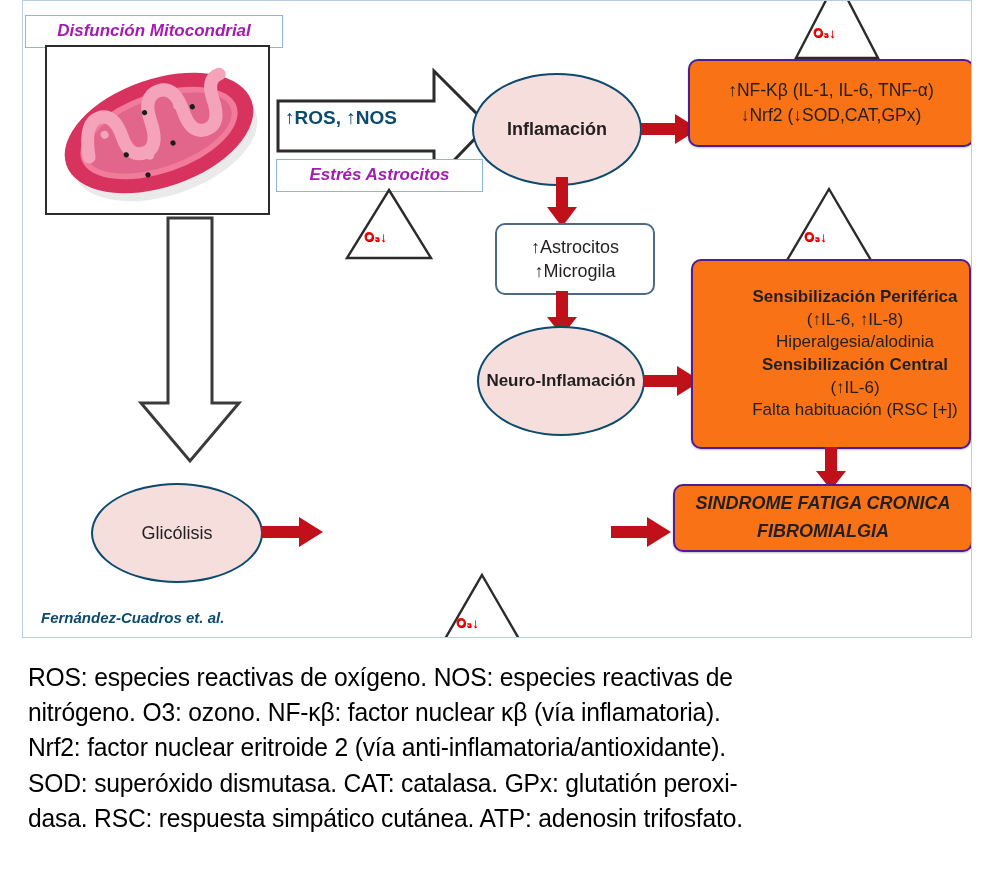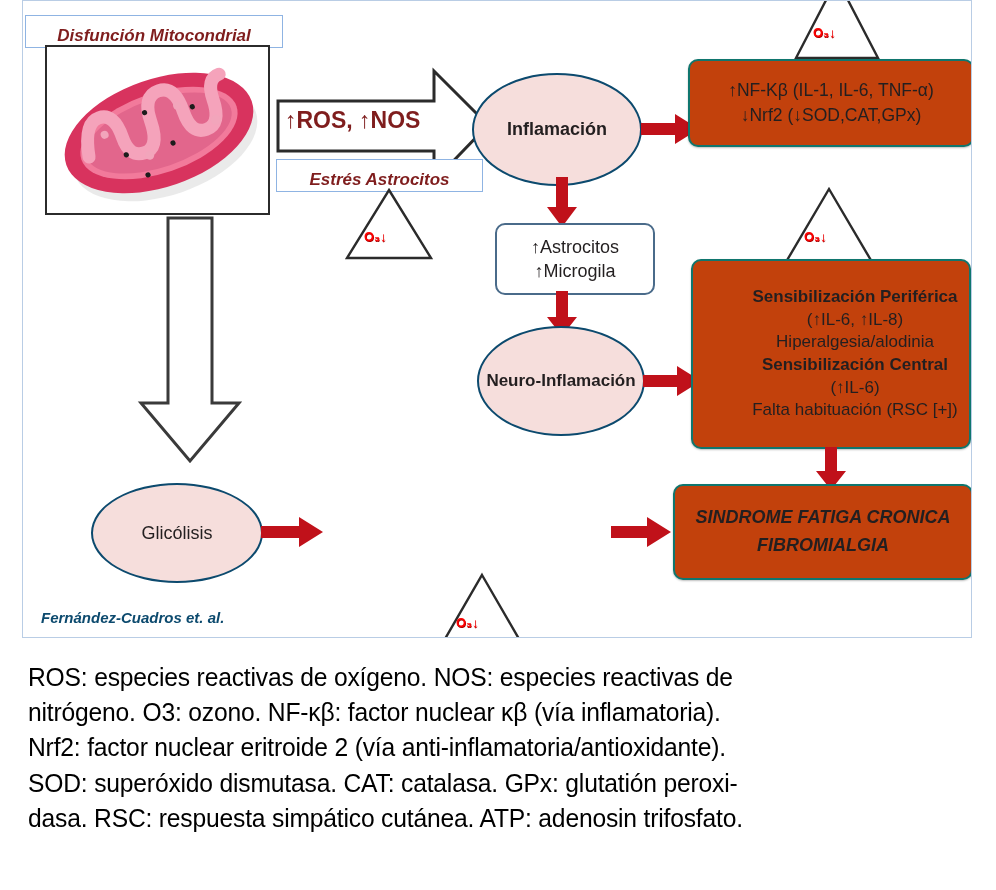--- a/index.html
+++ b/index.html
@@ -5,26 +5,26 @@
   html,body{margin:0;padding:0;background:#ffffff;}
   body{width:996px;height:890px;font-family:"Liberation Sans",sans-serif;position:relative;overflow:hidden;}
 
   
   #diagram{position:absolute;left:22px;top:0px;width:950px;height:638px;
            border:1px solid #b9cde5;box-sizing:border-box;background:#fff;overflow:hidden;}
 
   .abs{position:absolute;}
 
   
-  .bluebox{border:1px solid #8fb4e3;background:#fff;color:#7f1d1d;
-           font-style:italic;font-weight:bold;display:flex;align-items:flex-end;
+  .bluebox{border:1px solid #8fb4e3;background:#fff;color:#a21caf;
+           font-style:italic;font-weight:bold;display:flex;align-items:center;
            justify-content:center;text-align:center;box-sizing:border-box;line-height:1.22;}
 
   
-  .beige{background:#c2410c;border:2px solid #0f766e;border-radius:10px;
+  .beige{background:#f97316;border:2px solid #4c1d95;border-radius:10px;
          display:flex;flex-direction:column;align-items:center;justify-content:center;
          text-align:center;box-sizing:border-box;color:#231f20;box-shadow:0 1px 2px rgba(0,0,0,.25);}
 
   
   .whitebox{background:#fff;border:2px solid #4a6b8a;border-radius:10px;
             display:flex;flex-direction:column;align-items:center;justify-content:center;
             text-align:center;box-sizing:border-box;color:#231f20;}
 
   
   .ellipse{background:#f6dedc;border:2px solid #0c4a6e;border-radius:50%;
@@ -74,21 +74,21 @@
         <circle cx="122" cy="100" r="2.6" fill="#1c1c1c"></circle>
           <circle cx="152" cy="72" r="2.6" fill="#1c1c1c"></circle>
         <circle cx="88" cy="122" r="2.6" fill="#1c1c1c"></circle>
       </g>
     </svg>
   </div>
 
   <svg class="abs" style="left:251px;top:64px;" width="222" height="122" viewBox="0 0 222 122">
     <path d="M4 36 H160 V6 L214 60 L160 116 V86 H4 Z" fill="#ffffff" stroke="#2b2b2b" stroke-width="3"></path>
   </svg>
-  <div class="abs" style="left:262px;top:106px;width:160px;font-size:23px;font-weight:bold;color:#7f1d1d;">
+  <div class="abs" style="left:262px;top:106px;width:160px;font-size:19px;font-weight:bold;color:#0c4a6e;">
     <span>↑ROS, ↑NOS</span>
   </div>
 
   <div class="abs bluebox" style="left:253px;top:158px;width:207px;height:33px;font-size:17px;">
     <span>Estrés Astrocitos</span>
   </div>
 
   <svg class="abs" style="left:321px;top:186px;" width="90" height="74" viewBox="0 0 90 74">
     <path d="M45 3 L87 71 H3 Z" fill="#ffffff" stroke="#2b2b2b" stroke-width="2.4"></path>
   </svg>
@@ -176,21 +176,21 @@
     <path d="M47 2 L91 78 H3 Z" fill="#ffffff" stroke="#2b2b2b" stroke-width="2.4"></path>
   </svg>
   <div class="tri-label" style="left:433px;top:614px;">
     <span>O₃↓</span>
   </div>
 
   <svg class="abs" style="left:588px;top:513px;" width="62" height="36" viewBox="0 0 62 36">
     <path d="M0 12 H36 V3 L60 18 L36 33 V24 H0 Z" fill="#c0111a"></path>
   </svg>
 
-  <div class="abs beige" style="left:650px;top:483px;width:300px;height:96px;font-size:18px;font-style:italic;
+  <div class="abs beige" style="left:650px;top:483px;width:300px;height:68px;font-size:18px;font-style:italic;
               font-weight:bold;line-height:1.55;">
     <span>SINDROME FATIGA CRONICA</span>
     <span>FIBROMIALGIA</span>
   </div>
 
   <div class="credit" style="left:18px;top:608px;">
     <span>Fernández-Cuadros et. al.</span>
   </div>
 
 </div>

